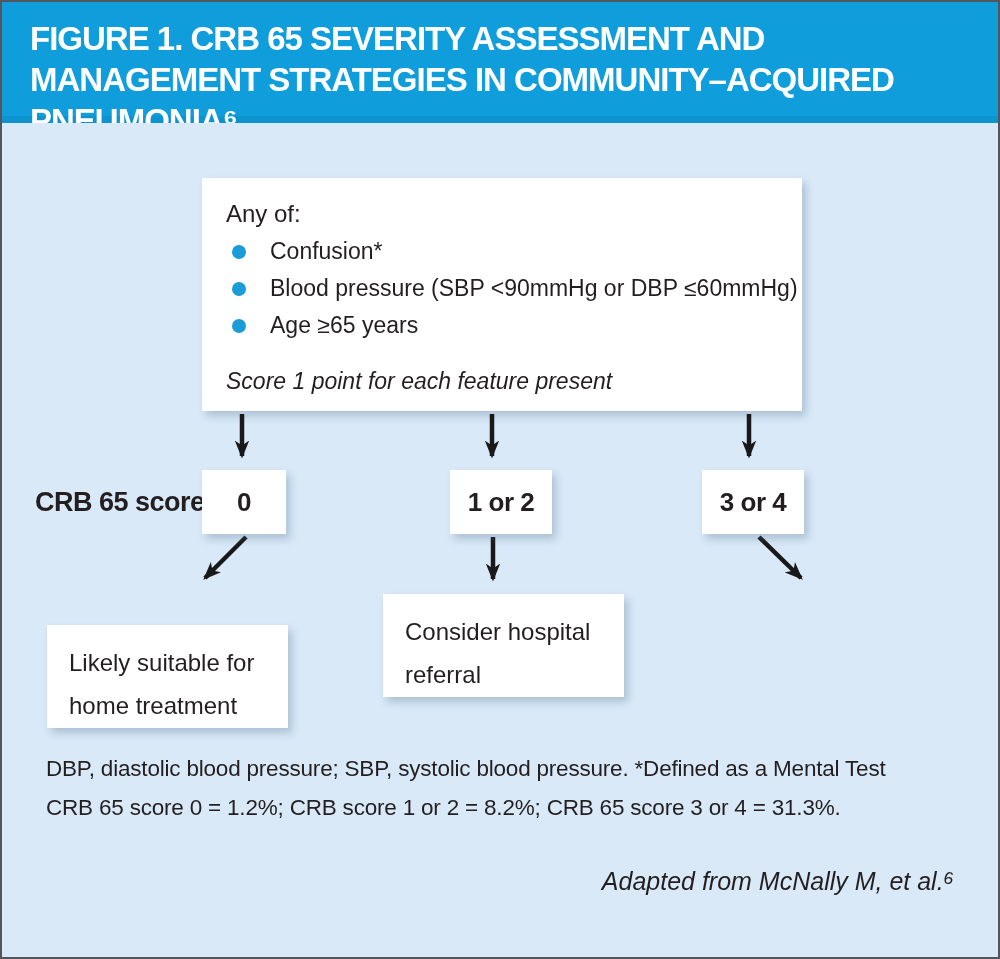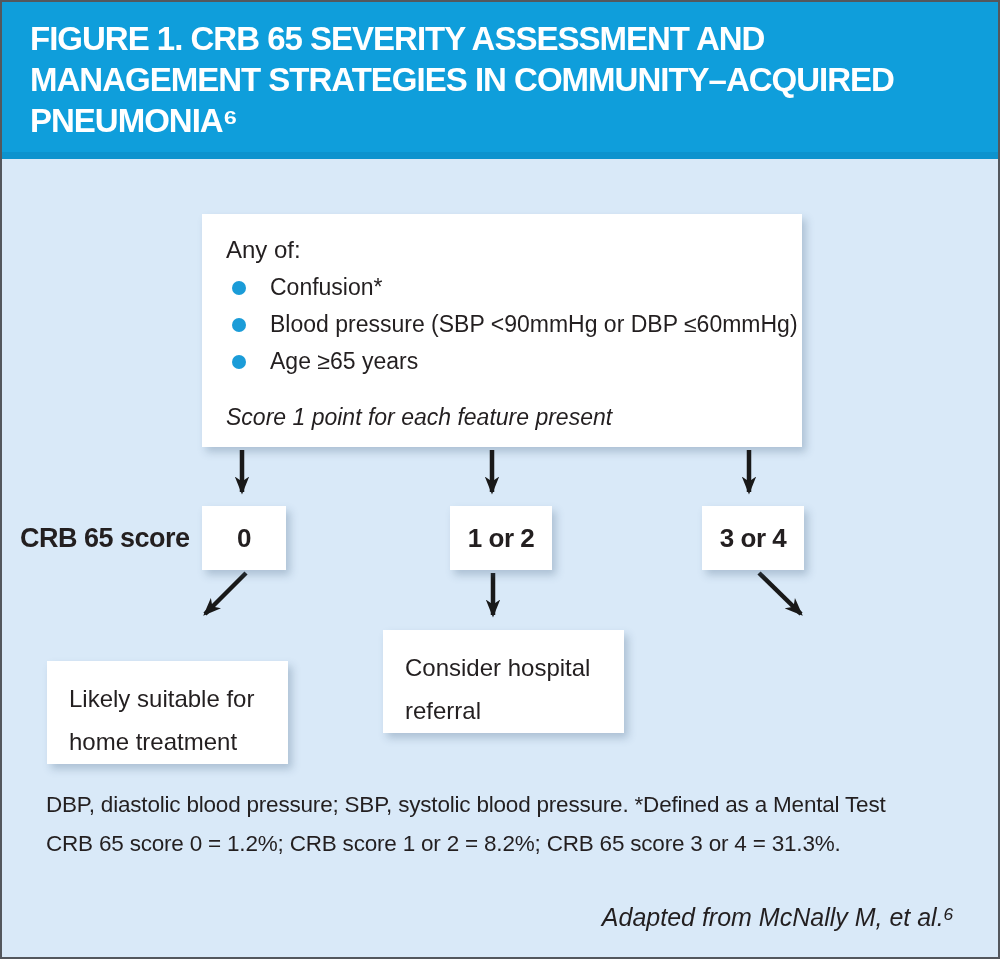--- a/index.html
+++ b/index.html
@@ -13,21 +13,21 @@
     width: 1000px;
     height: 959px;
     border: 2px solid #53575d;
     background: #d9e9f8;
     overflow: hidden;
   }
   
   .figure-header {
     position: relative;
     width: 100%;
-    height: 157px;
+    height: 121px;
     background: #0f9edb;
     box-shadow: inset 0 -7px 0 rgba(0,60,100,0.10);
     padding: 16px 28px 16px 28px;
   }
   .figure-header .title-line {
     color: #ffffff;
     font-weight: bold;
     font-size: 33px;
     line-height: 41px;
     letter-spacing: -1px;
@@ -80,21 +80,21 @@
   .arrows-svg {
     position: absolute;
     left: 0; top: 0;
     width: 996px; height: 798px;
     pointer-events: none;
   }
   .arrows-svg line { stroke: #191919; stroke-width: 4.5; }
   
   .score-label {
     position: absolute;
-    left: 18px; top: 347px;
+    left: 33px; top: 347px;
     height: 64px;
     display: flex;
     align-items: center;
     font-weight: bold;
     font-size: 27px;
     letter-spacing: -0.5px;
   }
   .score-box {
     position: absolute;
     top: 347px;

